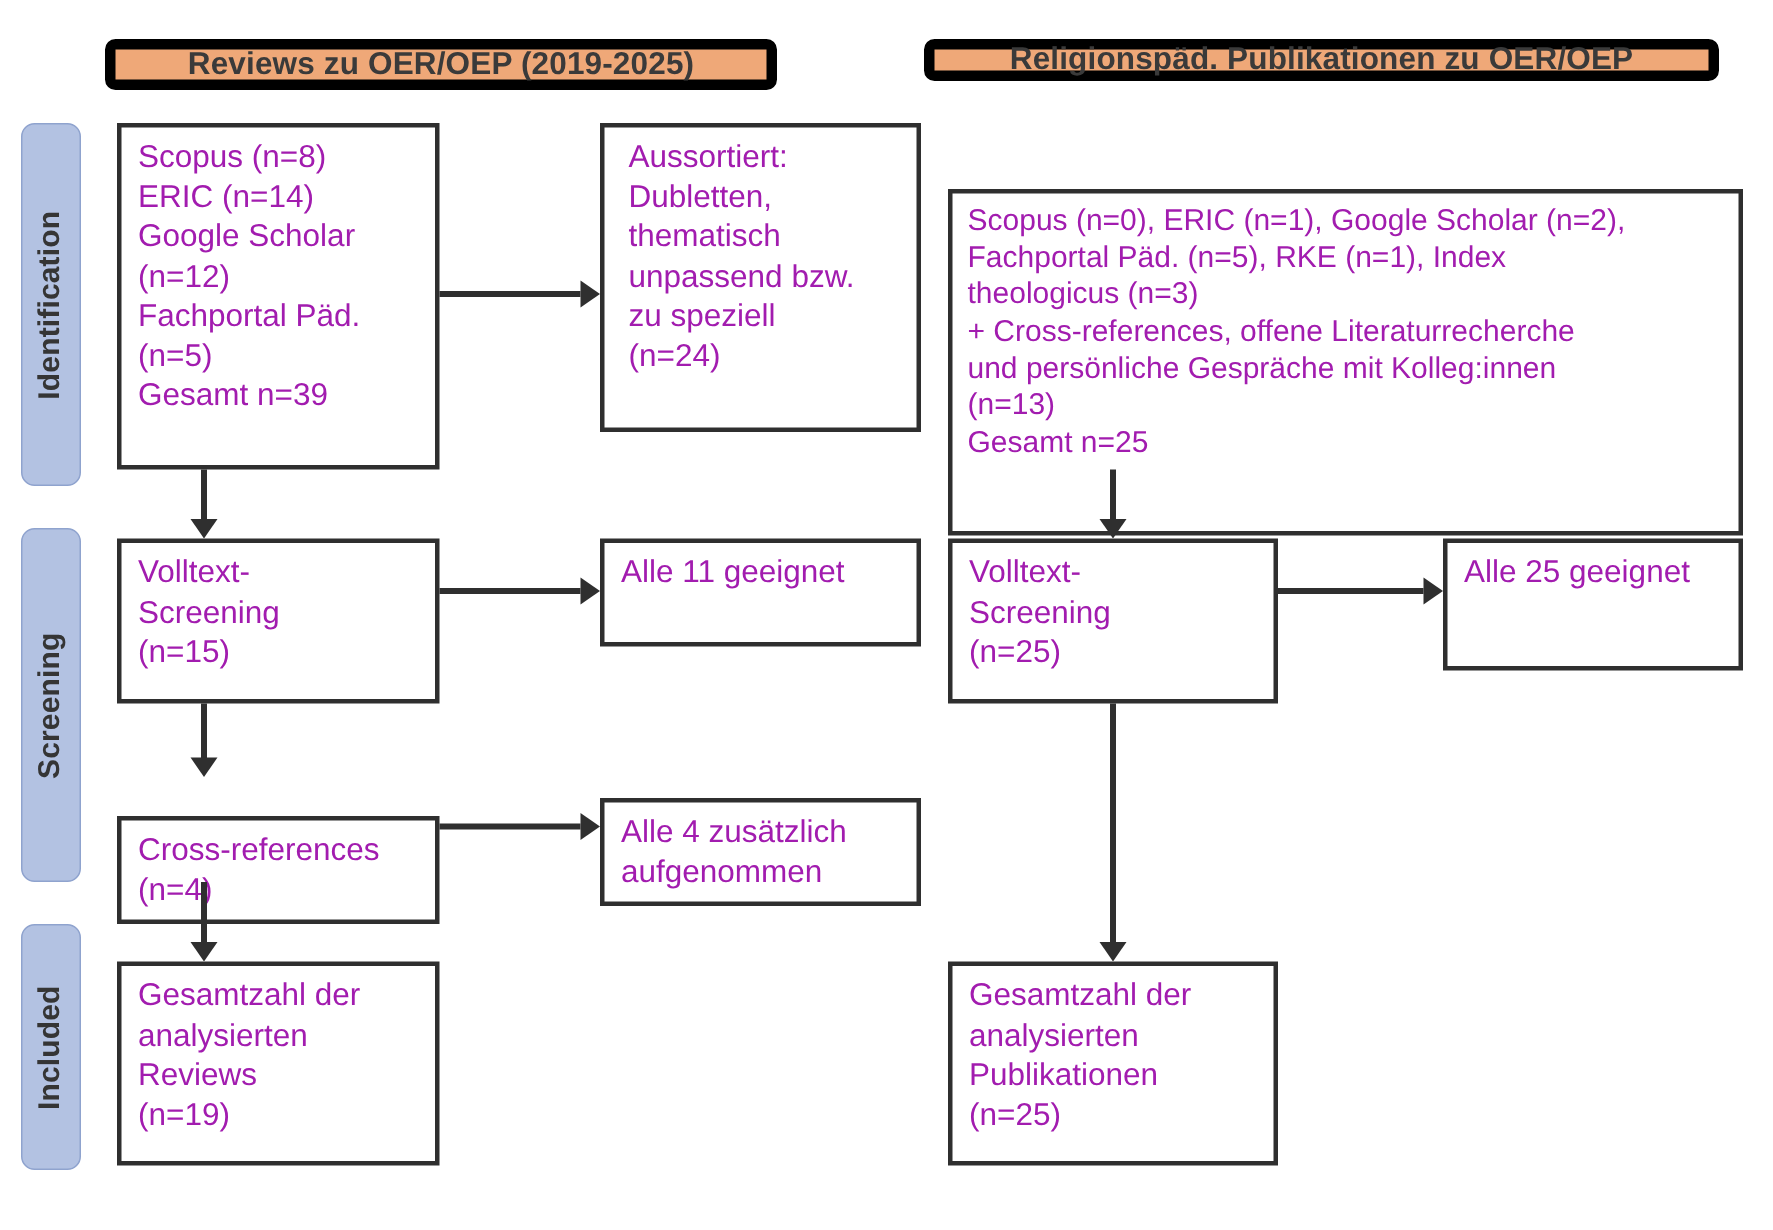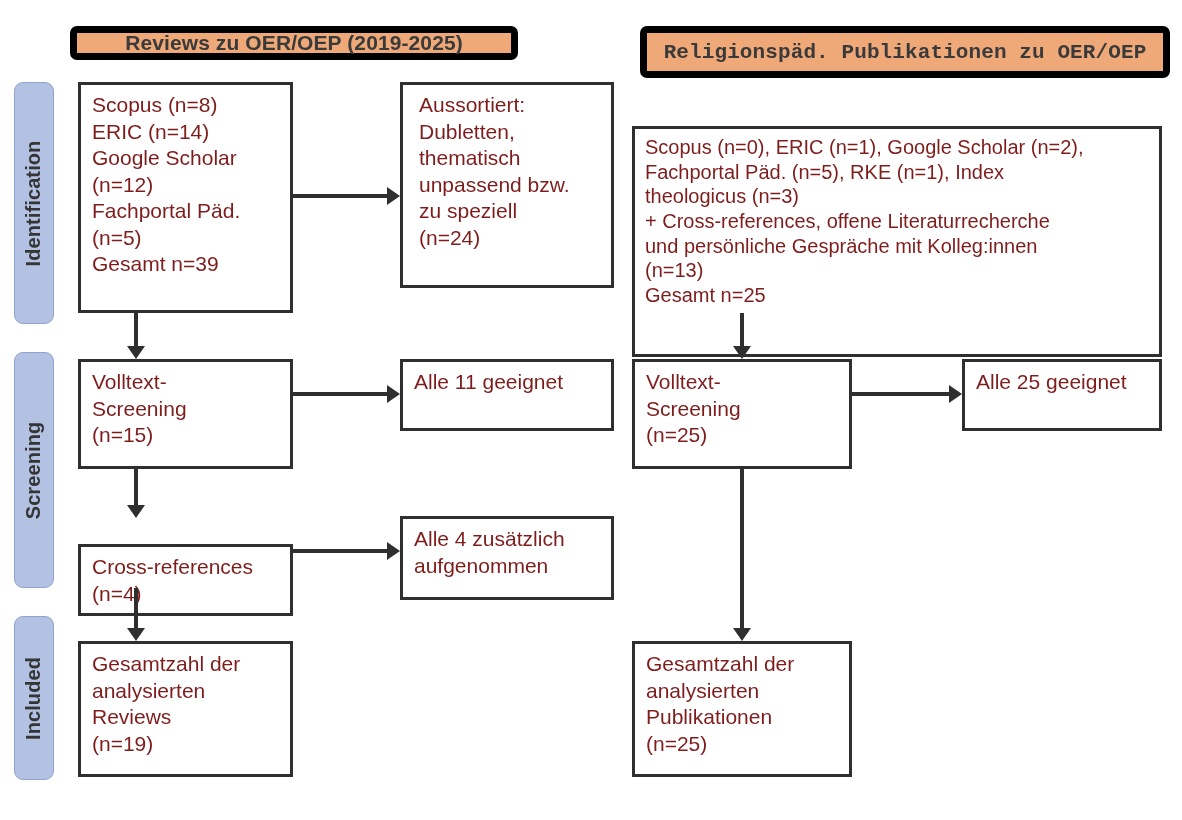--- a/index.html
+++ b/index.html
@@ -58,21 +58,21 @@
 
   
   .node {
     position: absolute;
     background: #ffffff;
     border: 3px solid #2f2f2f;
     box-sizing: border-box;
     padding: 7px 9px 6px 11px;
     font-size: 21px;
     line-height: 1.265;
-    color: #7f1d1d;
+    color: #a21caf;
     white-space: pre-line;
     overflow: hidden;
   }
   .node.dense {
     font-size: 20px;
     line-height: 1.235;
     padding: 6px 8px 6px 10px;
   }
 
   
@@ -109,21 +109,21 @@
   </div>
   <div class="phase-bar" style="left:14px; top:352px; width:40px; height:236px;">
     <span class="phase-label">Screening</span>
   </div>
   <div class="phase-bar" style="left:14px; top:616px; width:40px; height:164px;">
     <span class="phase-label">Included</span>
   </div>
 
   <div class="col-header" style="left:70px; top:26px; width:448px; height:34px;">Reviews zu OER/OEP (2019-2025)</div>
 
-  <div class="col-header" style="left:640px; top:26px; width:530px; height:52px;font-family:Liberation Mono, monospace;">Religionspäd. Publikationen zu OER/OEP</div>
+  <div class="col-header" style="left:616px; top:26px; width:530px; height:28px;">Religionspäd. Publikationen zu OER/OEP</div>
 
   <div class="node" style="left:78px; top:82px; width:215px; height:231px;">Scopus (n=8)
 ERIC (n=14)
 Google Scholar
 (n=12)
 Fachportal Päd.
 (n=5)
 Gesamt n=39</div>
 
   <div class="node" style="left:400px; top:82px; width:214px; height:206px;padding-left:16px;">Aussortiert:
@@ -147,21 +147,21 @@
 
   <div class="conn h" style="left:293px; top:392px; width:94px;"></div>
   <div class="arrow-right" style="left:387px; top:385px;"></div>
 
   <div class="conn v" style="left:134px; top:469px; width:4px; height:40px;"></div>
   <div class="arrow-down" style="left:127px; top:505px;"></div>
 
   <div class="node" style="left:78px; top:544px; width:215px; height:72px;">Cross-references
 (n=4)</div>
 
-  <div class="node" style="left:400px; top:516px; width:214px; height:84px;">Alle 4 zusätzlich
+  <div class="node" style="left:400px; top:532px; width:214px; height:72px;">Alle 4 zusätzlich
 aufgenommen</div>
 
   <div class="conn h" style="left:293px; top:549px; width:94px;"></div>
   <div class="arrow-right" style="left:387px; top:542px;"></div>
 
   <div class="conn v" style="left:134px; top:588px; width:4px; height:43px;"></div>
   <div class="arrow-down" style="left:127px; top:628px;"></div>
 
   <div class="node" style="left:78px; top:641px; width:215px; height:136px;">Gesamtzahl der
 analysierten
@@ -176,21 +176,21 @@
 (n=13)
 Gesamt n=25</div>
 
   <div class="conn v" style="left:740px; top:313px; width:4px; height:37px;"></div>
   <div class="arrow-down" style="left:733px; top:346px;"></div>
 
   <div class="node" style="left:632px; top:359px; width:220px; height:110px;">Volltext-
 Screening
 (n=25)</div>
 
-  <div class="node" style="left:962px; top:359px; width:200px; height:72px;">Alle 25 geeignet</div>
+  <div class="node" style="left:962px; top:359px; width:200px; height:88px;">Alle 25 geeignet</div>
 
   <div class="conn h" style="left:852px; top:392px; width:97px;"></div>
   <div class="arrow-right" style="left:949px; top:385px;"></div>
 
   <div class="conn v" style="left:740px; top:469px; width:4px; height:164px;"></div>
   <div class="arrow-down" style="left:733px; top:628px;"></div>
 
   <div class="node" style="left:632px; top:641px; width:220px; height:136px;">Gesamtzahl der
 analysierten
 Publikationen

